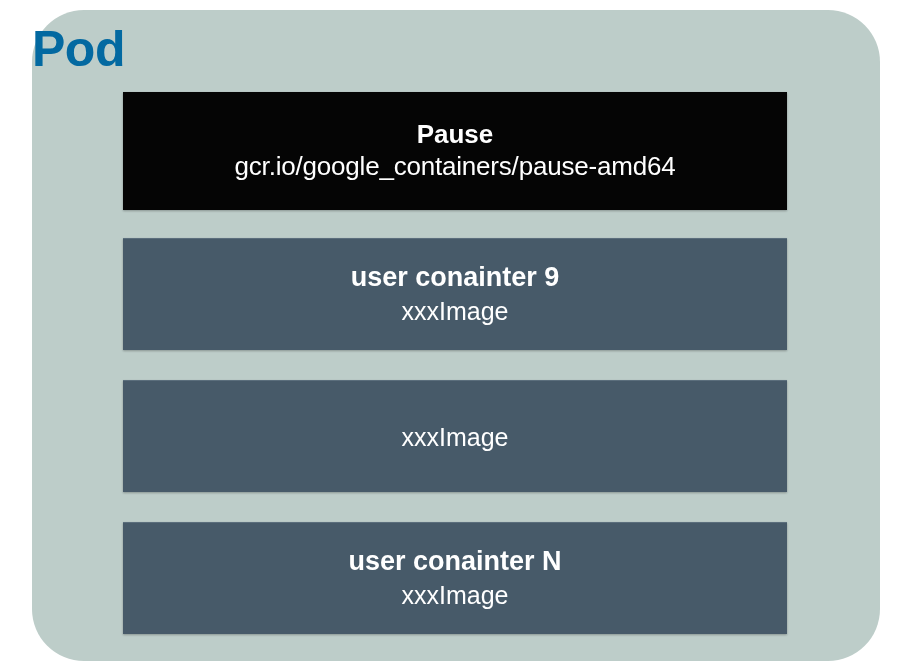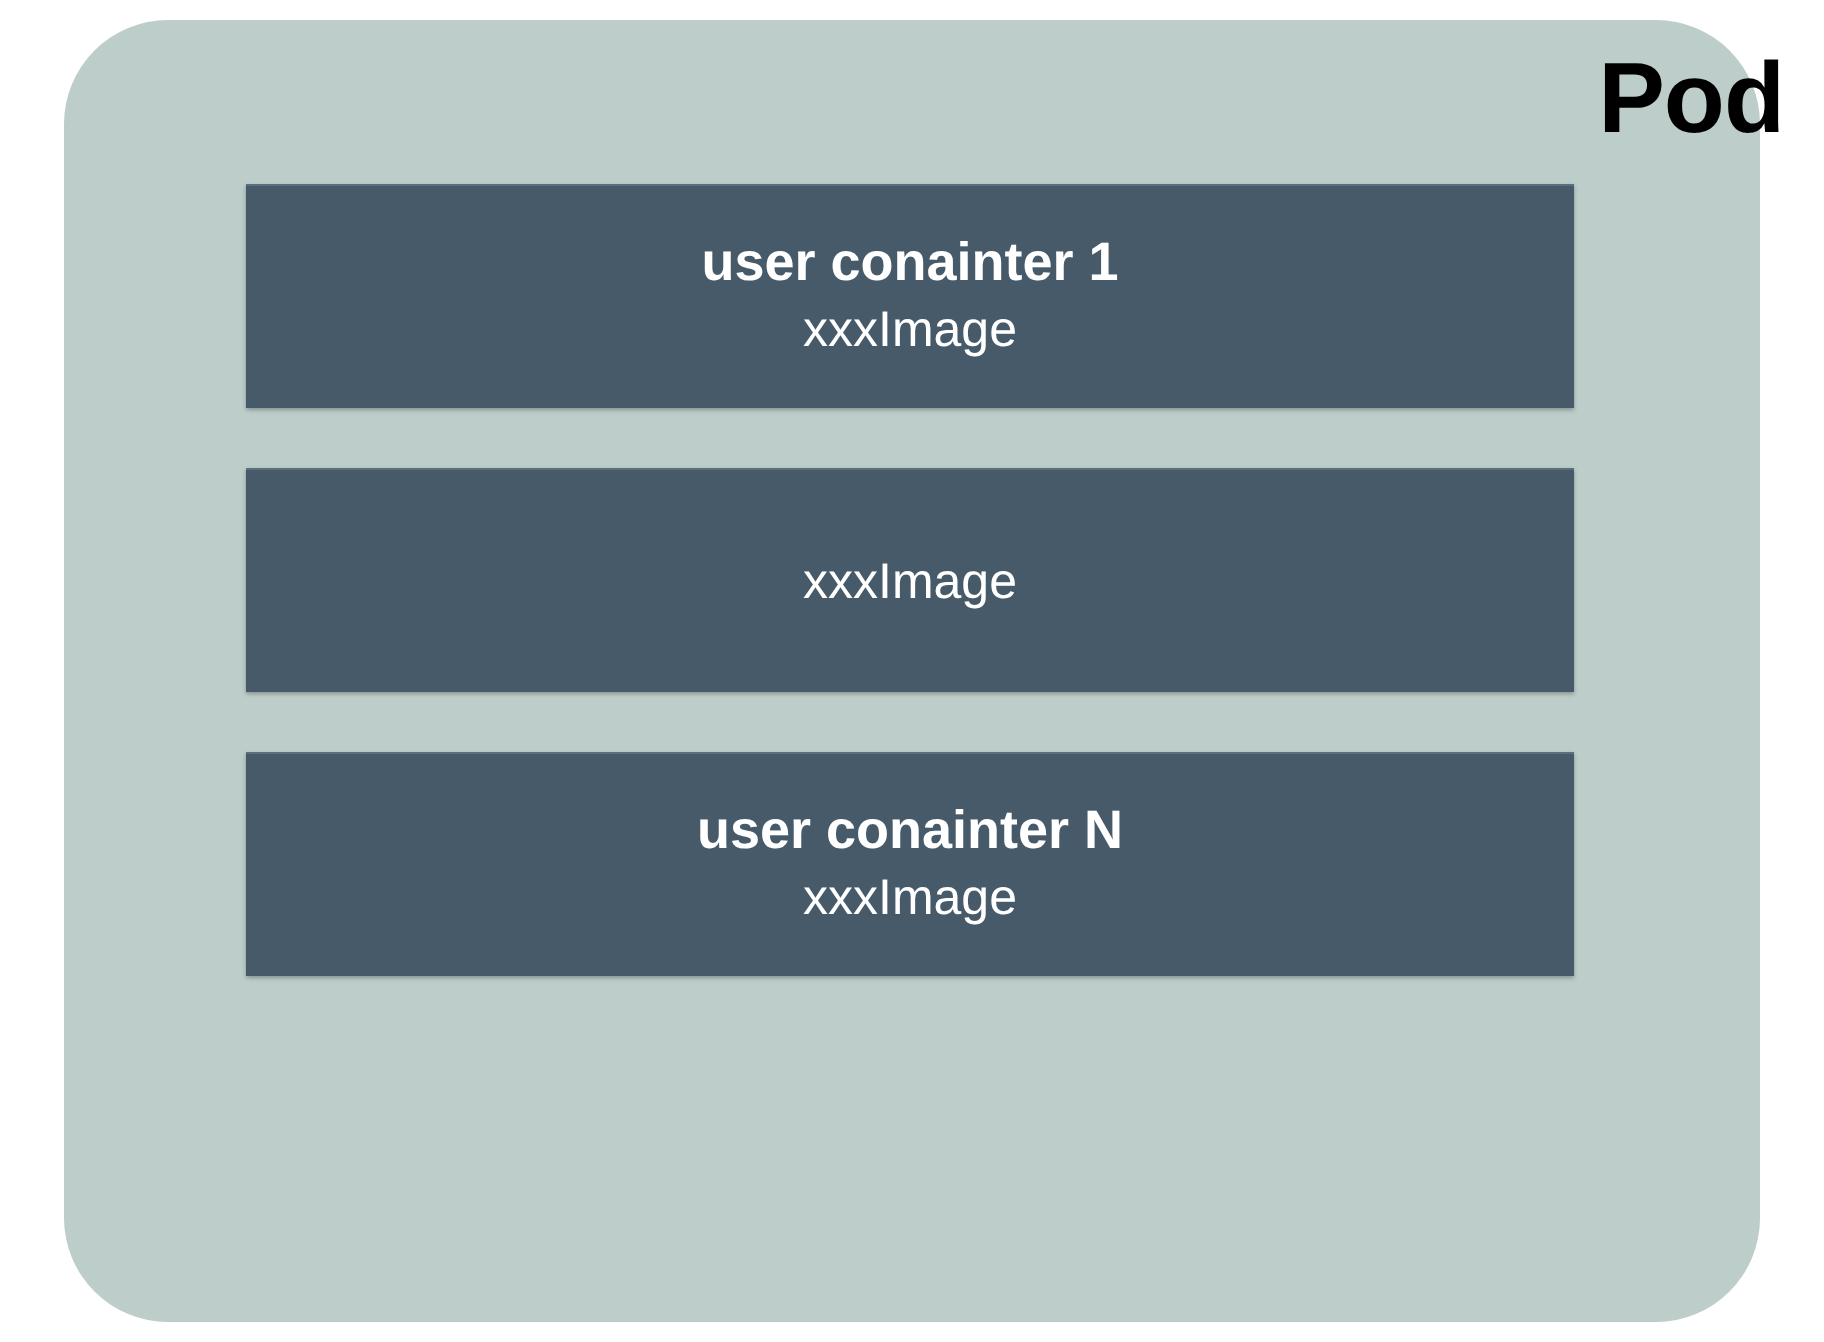--- a/index.html
+++ b/index.html
@@ -29,28 +29,28 @@
     top: 10px;
     width: 848px;
     height: 651px;
     background: #bdcdc9;
     border-radius: 52px;
     box-sizing: border-box;
   }
 
   .pod-title {
     position: absolute;
-    left: 12px;
+    left: 0;
     top: 8px;
     width: 100%;
-    text-align: right;
+    text-align: left;
     font-size: 50px;
     line-height: 62px;
     font-weight: bold;
-    color: #000000;
+    color: #0369a1;
     letter-spacing: -0.5px;
     font-family: "Liberation Sans", sans-serif;
   }
 
   
   .box-stack {
     position: absolute;
     left: 91px;           
     top: 82px;            
     width: 664px;
@@ -116,23 +116,27 @@
 <body>
 
 <div class="canvas">
 
   <div class="pod-container">
 
     <div class="pod-title">Pod</div>
 
     <div class="box-stack">
 
+      <div class="cbox pause-box">
+        <div class="cbox-title">Pause</div>
+        <div class="cbox-sub">gcr.io/google_containers/pause-amd64</div>
+      </div>
 
       <div class="cbox user-box">
-        <div class="cbox-title">user conainter 1</div>
+        <div class="cbox-title">user conainter 9</div>
         <div class="cbox-sub">xxxImage</div>
       </div>
 
       <div class="cbox user-box">
         <div class="cbox-sub">xxxImage</div>
       </div>
 
       <div class="cbox user-box">
         <div class="cbox-title">user conainter N</div>
         <div class="cbox-sub">xxxImage</div>

